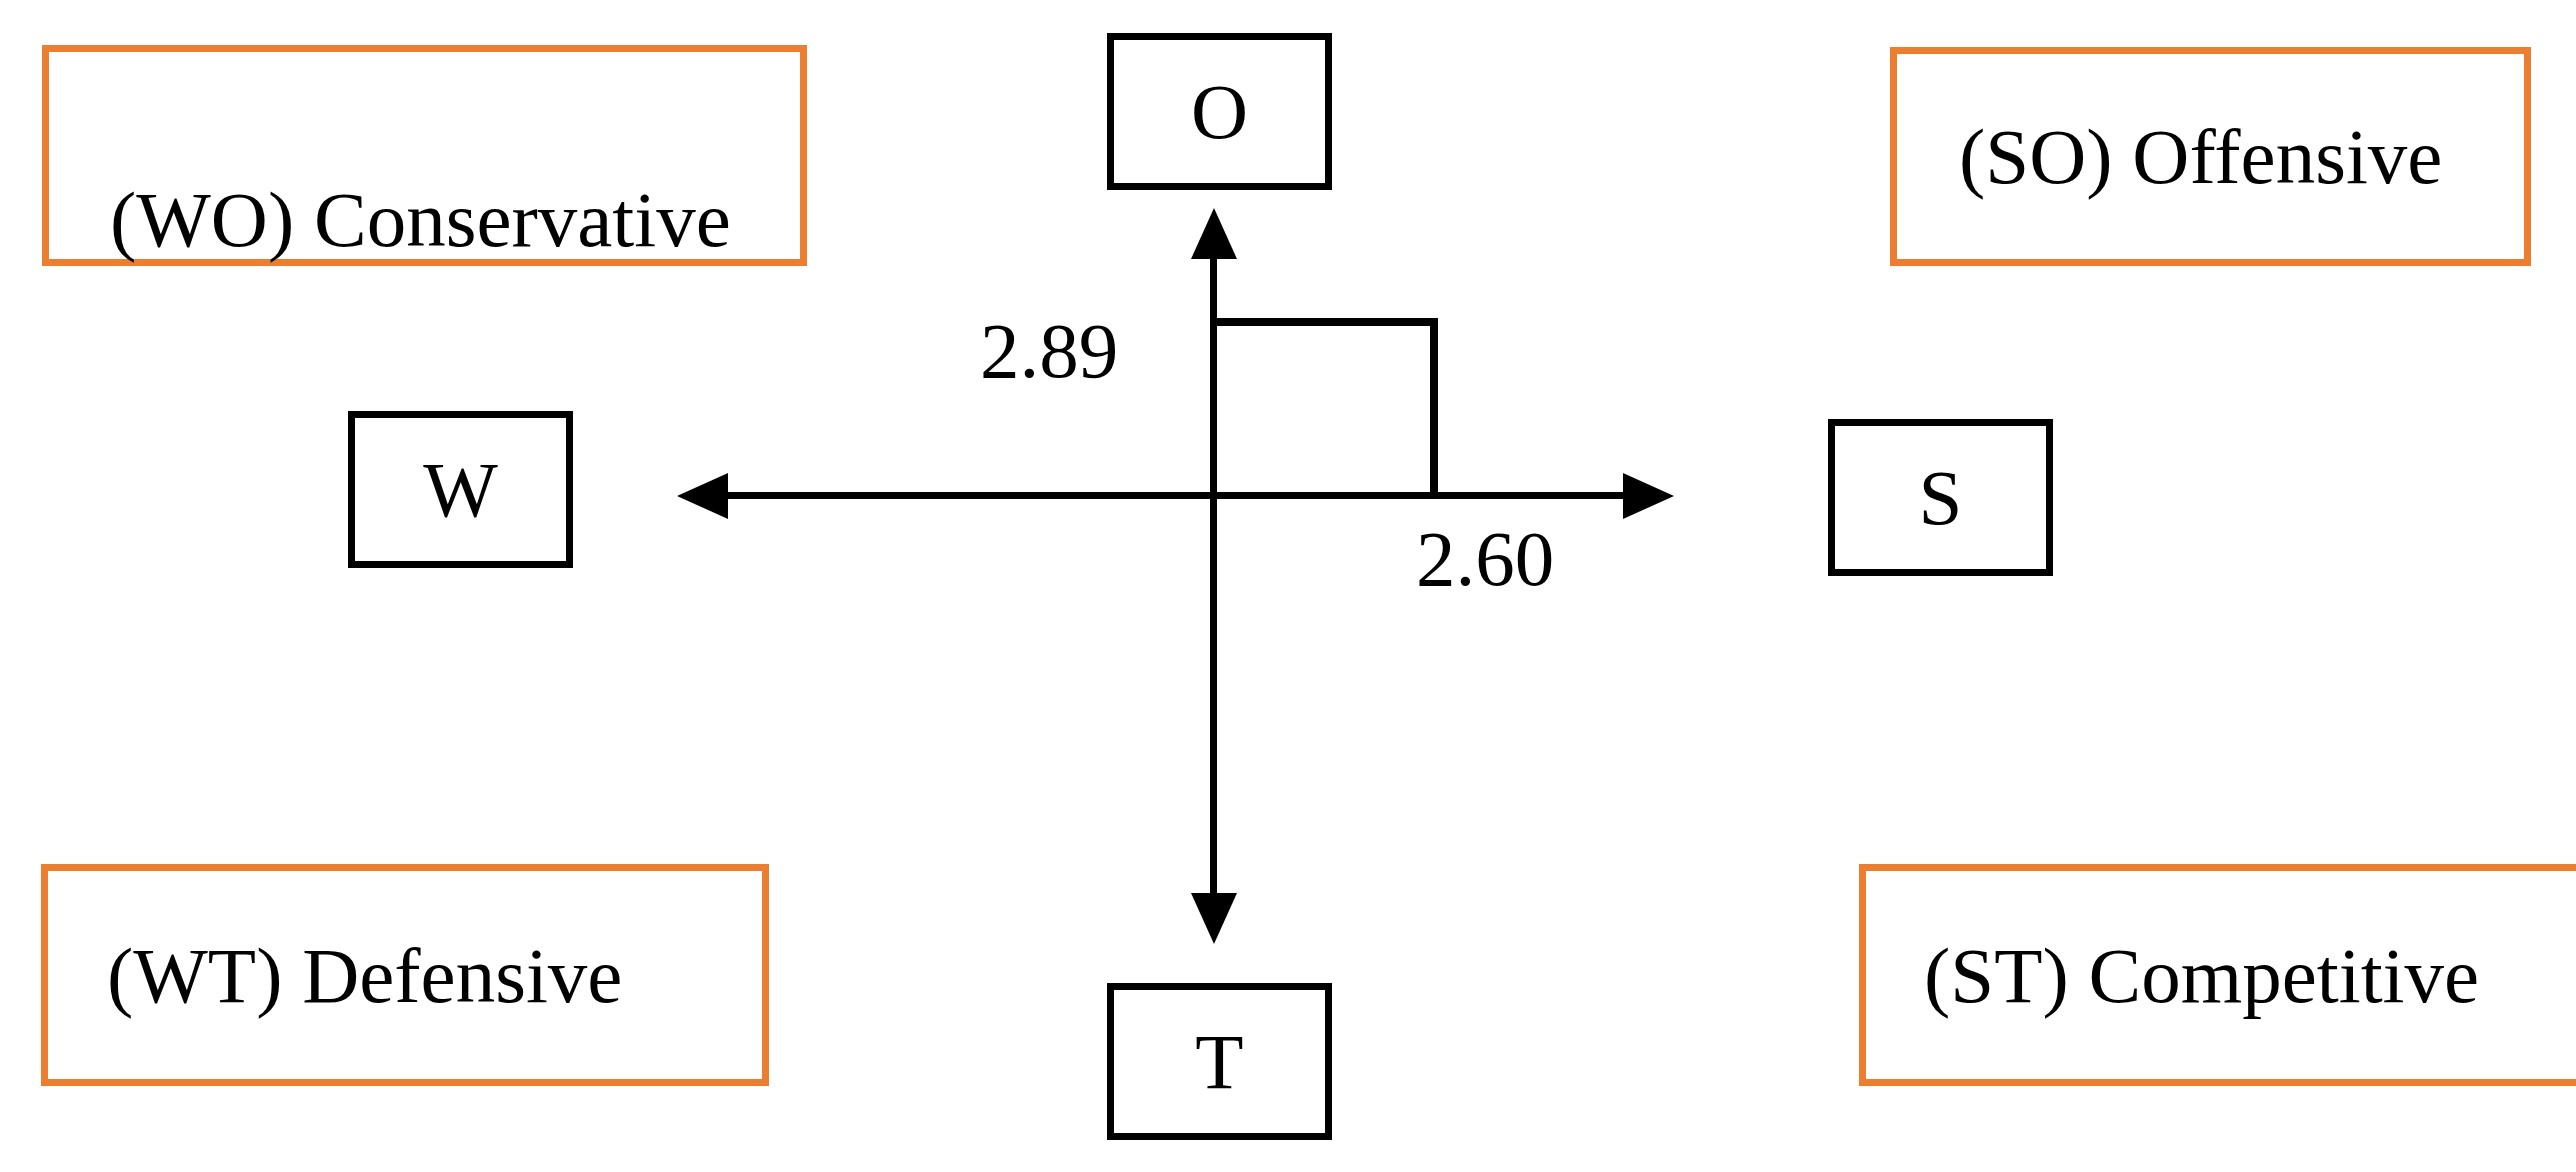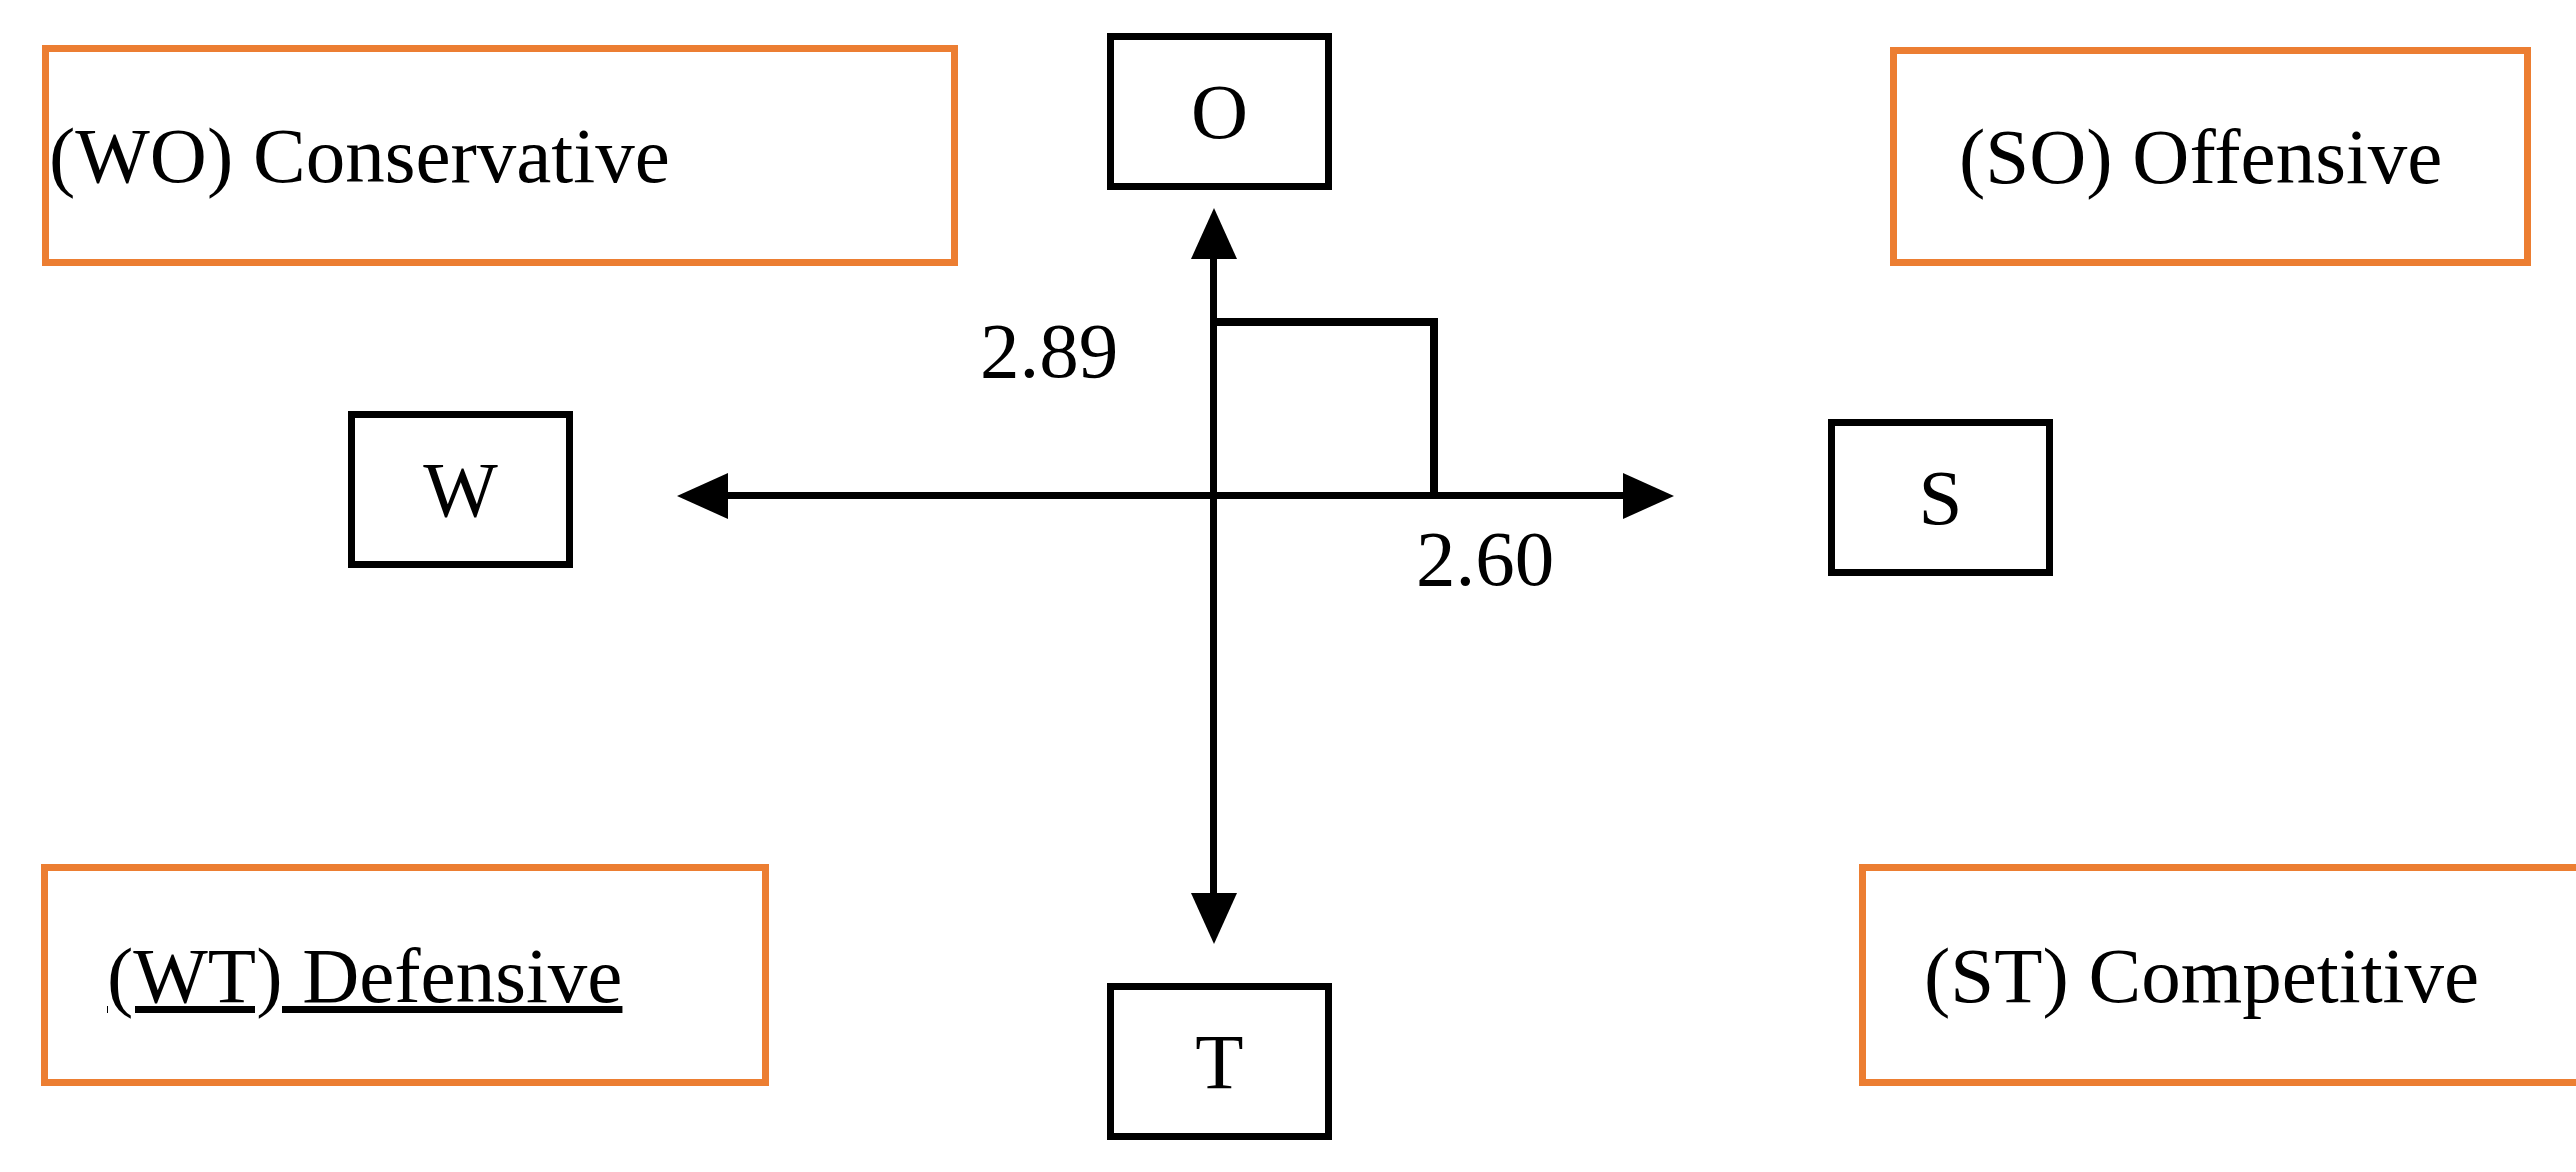--- a/index.html
+++ b/index.html
@@ -36,29 +36,29 @@
   .arrow.down{border-left:23px solid transparent;border-right:23px solid transparent;border-top:51px solid var(--ink,#000);}
   .arrow.left{border-top:23px solid transparent;border-bottom:23px solid transparent;border-right:51px solid var(--ink,#000);}
   .arrow.right{border-top:23px solid transparent;border-bottom:23px solid transparent;border-left:51px solid var(--ink,#000);}
   .num{position:absolute;font-size:79px;line-height:1;white-space:nowrap;}
 </style>
 </head>
 <body>
 
 <div class="fig">
 
-  <div class="qbox" style="left:42px;top:45px;width:916px;height:221px;">
+  <div class="qbox" style="left:42px;top:45px;width:765px;height:221px;padding-left:61px;align-items:flex-end;">
     <span>(WO) Conservative</span>
   </div>
 
   <div class="qbox" style="left:1890px;top:47px;width:641px;height:219px;padding-left:62px;">
     <span>(SO) Offensive</span>
   </div>
 
-  <div class="qbox" style="left:41px;top:864px;width:728px;height:222px;padding-left:59px;text-decoration:underline;">
+  <div class="qbox" style="left:41px;top:864px;width:728px;height:222px;padding-left:59px;">
     <span>(WT) Defensive</span>
   </div>
 
   <div class="qbox" style="left:1859px;top:864px;width:725px;height:222px;padding-left:58px;">
     <span>(ST) Competitive</span>
   </div>
 
   <div class="nbox" style="left:1107px;top:33px;width:225px;height:157px;">
     <span>O</span>
   </div>

